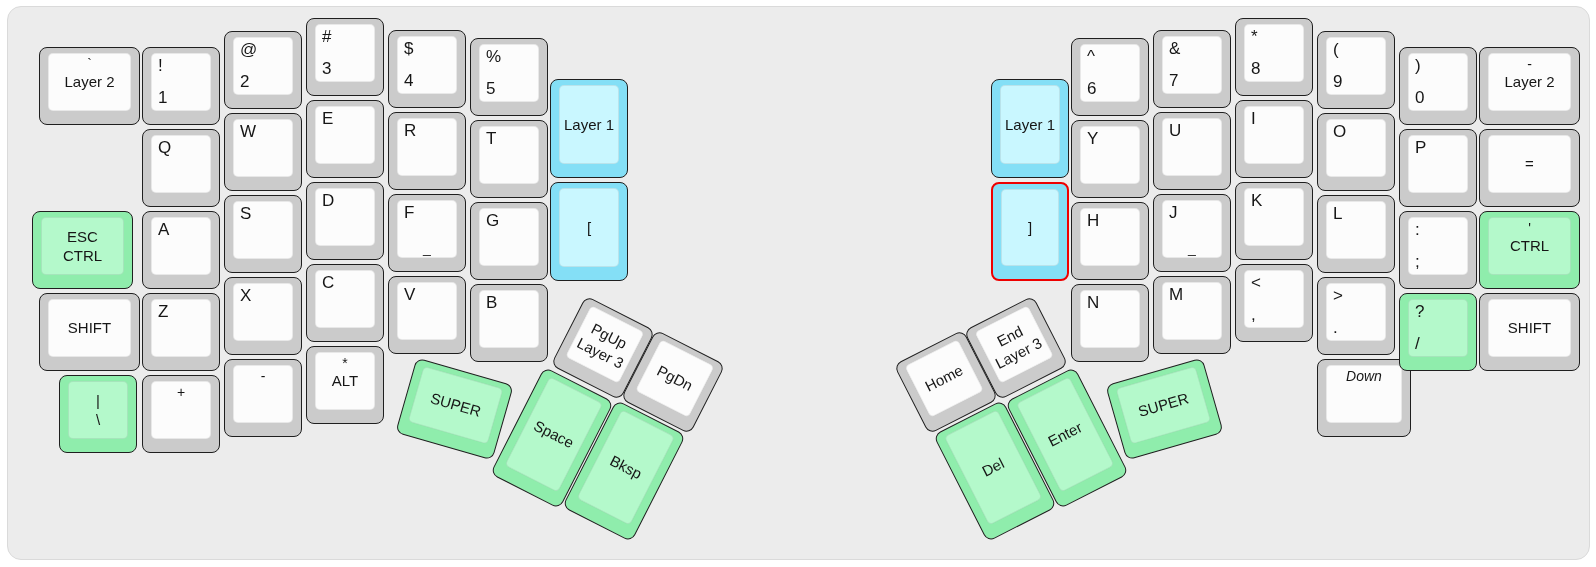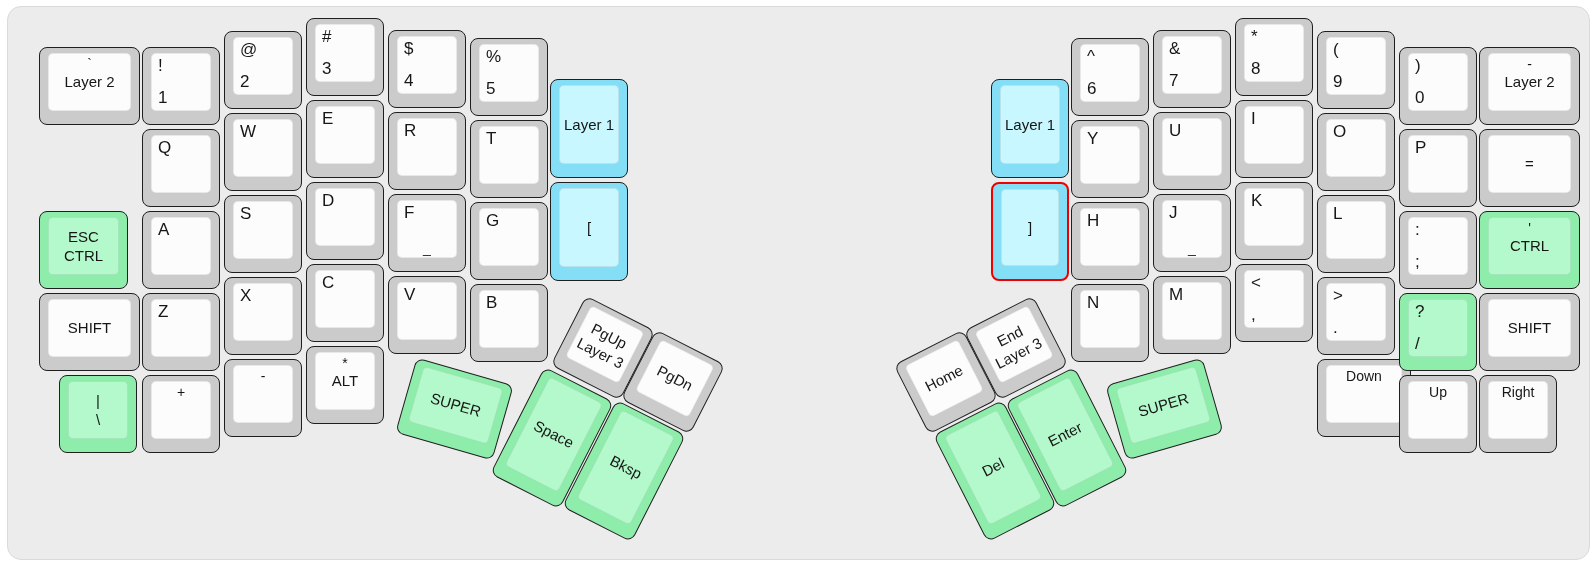--- a/index.html
+++ b/index.html
@@ -29,21 +29,21 @@
 <body>
 
 <div id="stage" style="--panel-fill: #ECECEC; --panel-border: #DADADA; --key-border: #1F1F1F; --gray-outer: #CBCBCB; --gray-inner: #FCFCFC; --green-outer: #8FEDAC; --green-inner: #B4F9CB; --blue-outer: #84DFF6; --blue-inner: #C9F7FF; --hl-border: #EE0000;">
   <div class="panel">
       <div class="key gray" style="left: 31px; top: 40px; width: 101px; height: 78px;">
         <div class="keytop">
           <span class="lbl tc">`</span>
           <span class="lbl mc">Layer 2</span>
         </div>
       </div>
-      <div class="key green" style="left: 31px; top: 204px; width: 89px; height: 78px;">
+      <div class="key green" style="left: 24px; top: 204px; width: 101px; height: 78px;">
         <div class="keytop">
           <span class="lbl mc">ESC
 CTRL</span>
         </div>
       </div>
       <div class="key gray" style="left: 31px; top: 286px; width: 101px; height: 78px;">
         <div class="keytop">
           <span class="lbl mc">SHIFT</span>
         </div>
       </div>
@@ -275,21 +275,21 @@
         <div class="keytop">
           <span class="lbl tl">L</span>
         </div>
       </div>
       <div class="key gray" style="left: 1309px; top: 270px; width: 78px; height: 78px;">
         <div class="keytop">
           <span class="lbl tl">&gt;</span>
           <span class="lbl bl">.</span>
         </div>
       </div>
-      <div class="key gray" style="left: 1309px; top: 352px; width: 94px; height: 78px;">
+      <div class="key gray" style="left: 1309px; top: 352px; width: 94px; height: 78px; font-style: italic;">
         <div class="keytop">
           <span class="lbl tc">Down</span>
         </div>
       </div>
       <div class="key gray" style="left: 1391px; top: 40px; width: 78px; height: 78px;">
         <div class="keytop">
           <span class="lbl tl">)</span>
           <span class="lbl bl">0</span>
         </div>
       </div>
@@ -303,50 +303,40 @@
           <span class="lbl tl">:</span>
           <span class="lbl bl">;</span>
         </div>
       </div>
       <div class="key green" style="left: 1391px; top: 286px; width: 78px; height: 78px;">
         <div class="keytop">
           <span class="lbl tl">?</span>
           <span class="lbl bl">/</span>
         </div>
       </div>
-      <div class="key gray" style="left: 1391px; top: 368px; width: 78px; height: 78px;">
-        <div class="keytop">
-          <span class="lbl tc">Up</span>
-        </div>
-      </div>
       <div class="key gray" style="left: 1471px; top: 40px; width: 101px; height: 78px;">
         <div class="keytop">
           <span class="lbl tc">-</span>
           <span class="lbl mc">Layer 2</span>
         </div>
       </div>
       <div class="key gray" style="left: 1471px; top: 122px; width: 101px; height: 78px;">
         <div class="keytop">
           <span class="lbl mc">=</span>
         </div>
       </div>
       <div class="key green" style="left: 1471px; top: 204px; width: 101px; height: 78px;">
         <div class="keytop">
           <span class="lbl tc">'</span>
           <span class="lbl mc">CTRL</span>
         </div>
       </div>
       <div class="key gray" style="left: 1471px; top: 286px; width: 101px; height: 78px;">
         <div class="keytop">
           <span class="lbl mc">SHIFT</span>
-        </div>
-      </div>
-      <div class="key gray" style="left: 1471px; top: 368px; width: 78px; height: 78px;">
-        <div class="keytop">
-          <span class="lbl tc">Right</span>
         </div>
       </div>
       <div class="key green" style="left: 396px; top: 363px; width: 101px; height: 78px; transform: rotate(16deg);">
         <div class="keytop">
           <span class="lbl mc">SUPER</span>
         </div>
       </div>
       <div class="key green" style="left: 505px; top: 371px; width: 78px; height: 120px; transform: rotate(27deg);">
         <div class="keytop">
           <span class="lbl mc">Space</span>

